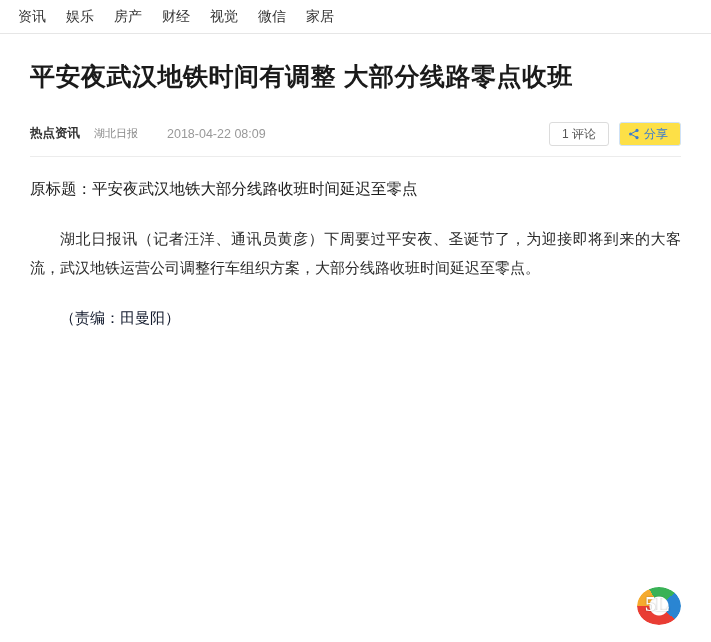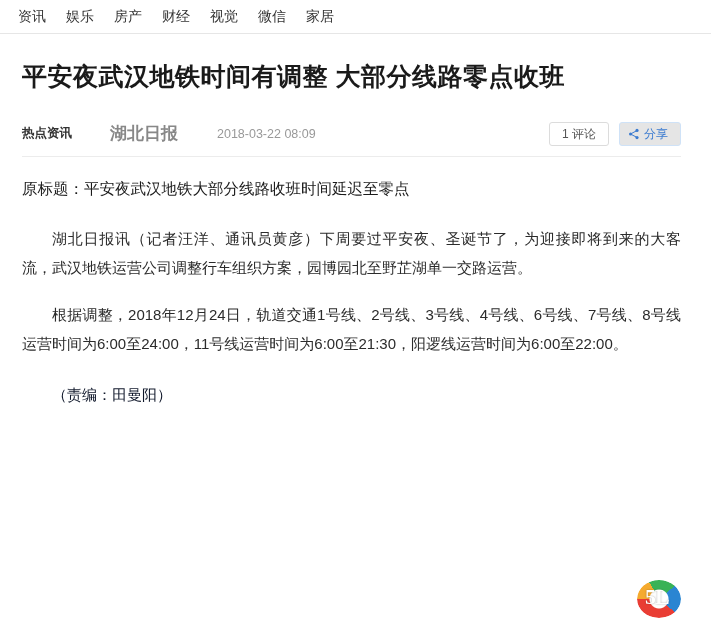--- a/index.html
+++ b/index.html
@@ -31,50 +31,48 @@
     color: #333;
     padding: 0 10px;
     line-height: 33px;
     cursor: pointer;
     white-space: nowrap;
     font-family: Liberation Serif, serif;
   }
 
   
   .article {
-    padding: 26px 30px 0 22px;
+    padding: 26px 30px 0 30px;
     box-sizing: border-box;
   }
   .headline {
     font-size: 25px;
     font-weight: bold;
     color: #1a1a1a;
     line-height: 1.35;
     letter-spacing: 0.5px;
     margin: 0 0 26px 0;
   }
 
   .metabar {
     display: flex;
     align-items: center;
     height: 28px;
     margin-bottom: 8px;
-    gap: 24px;
   }
   .meta-source {
     font-size: 12.5px;
     color: #333;
     font-weight: bold;
     margin-right: 14px;
   }
   .meta-paper {
-    font-size: 17px;
+    font-size: 11px;
     color: #888;
-    margin-right: 15px;
-    font-weight: bold;
+    margin-right: 29px;
   }
   .meta-time {
     font-size: 12.5px;
     color: #999;
   }
   .meta-right {
     margin-left: auto;
     display: flex;
     align-items: flex-start;
   }
@@ -87,21 +85,21 @@
     background: #fff;
     cursor: pointer;
     line-height: 1.2;
   }
   .btn-share {
     border: 1px solid #cfe2f7;
     border-radius: 3px;
     font-size: 12px;
     color: #3b7bd0;
     padding: 4px 12px 4px 8px;
-    background: #e5e5e5;
+    background: #fde047;
     margin-left: 10px;
     cursor: pointer;
     display: flex;
     align-items: center;
     line-height: 1.2;
   }
   .share-icon {
     display: inline-block;
     width: 12px;
     height: 12px;
@@ -138,21 +136,21 @@
     color: #0f172a;
     line-height: 1.9;
     margin: 22px 0 0 0;
     text-indent: 2em;
   }
 
   
   .watermark {
     position: absolute;
     right: 18px;
-    bottom: 18px;
+    bottom: 11px;
     width: 56px;
     height: 48px;
   }
   .watermark .ring {
     position: absolute;
     left: 0; top: 4px;
     width: 44px; height: 38px;
     border-radius: 50%;
     background:
       conic-gradient(from 200deg,
@@ -196,21 +194,21 @@
   <div class="nav-item">家居</div>
 </div>
 
 <div class="article">
 
   <h1 class="headline">平安夜武汉地铁时间有调整 大部分线路零点收班</h1>
 
   <div class="metabar">
     <span class="meta-source">热点资讯</span>
     <span class="meta-paper">湖北日报</span>
-    <span class="meta-time">2018-03-22 08:09</span>
+    <span class="meta-time">2018-04-22 08:09</span>
     <span class="meta-right">
       <button class="btn-comment">1 评论</button>
       <button class="btn-share">
         <span class="share-icon">
           <svg width="12" height="12" viewBox="0 0 12 12">
             <circle cx="9" cy="2.4" r="1.6" fill="#3b7bd0"></circle>
             <circle cx="2.6" cy="6" r="1.6" fill="#3b7bd0"></circle>
             <circle cx="9" cy="9.6" r="1.6" fill="#3b7bd0"></circle>
             <line x1="3.6" y1="5.4" x2="8.2" y2="3" stroke="#3b7bd0" stroke-width="1"></line>
             <line x1="3.6" y1="6.6" x2="8.2" y2="9" stroke="#3b7bd0" stroke-width="1"></line>
@@ -218,22 +216,21 @@
         </span>
         <span>分享</span>
       </button>
     </span>
   </div>
 
   <div class="divider"></div>
 
   <p class="subtitle">原标题：平安夜武汉地铁大部分线路收班时间延迟至零点</p>
 
-  <p class="para indent">湖北日报讯（记者汪洋、通讯员黄彦）下周要过平安夜、圣诞节了，为迎接即将到来的大客流，武汉地铁运营公司调整行车组织方案，园博园北至野芷湖单一交路运营。</p>
-  <p class="para indent">根据调整，2018年12月24日，轨道交通1号线、2号线、3号线、4号线、6号线、7号线、8号线运营时间为6:00至24:00，11号线运营时间为6:00至21:30，阳逻线运营时间为6:00至22:00。</p>
+  <p class="para indent">湖北日报讯（记者汪洋、通讯员黄彦）下周要过平安夜、圣诞节了，为迎接即将到来的大客流，武汉地铁运营公司调整行车组织方案，大部分线路收班时间延迟至零点。</p>
 
   <p class="editor">（责编：田曼阳）</p>
 </div>
 
 <div class="watermark">
   <div class="ring"></div>
   <div class="mark">5L</div>
 </div>
 
 <div class="page-edge"></div>

